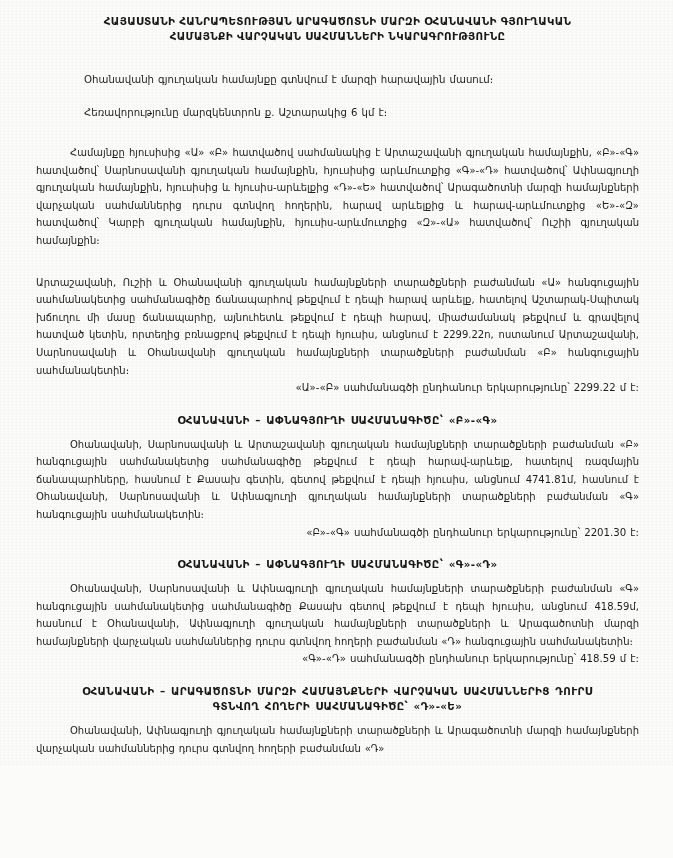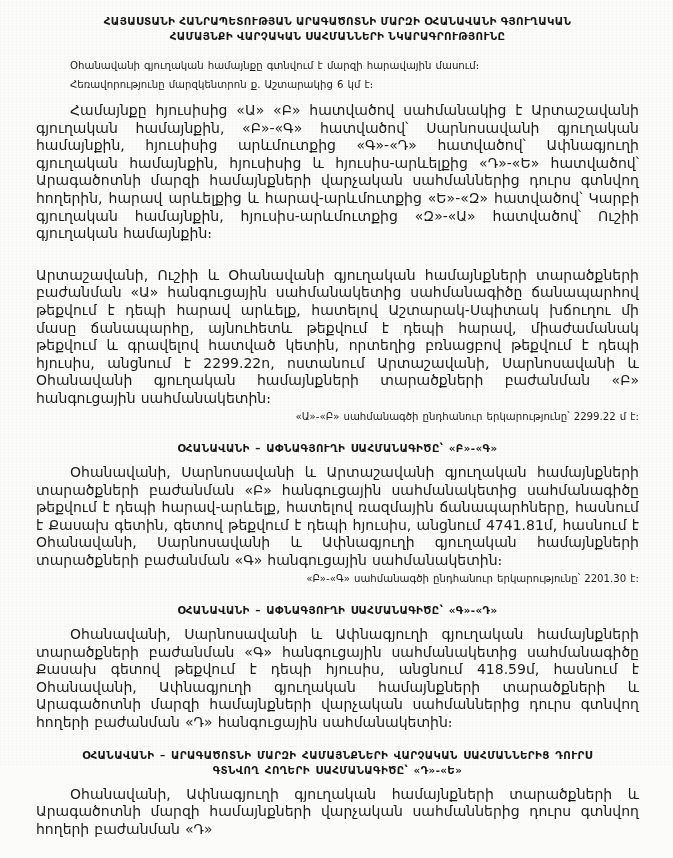--- a/index.html
+++ b/index.html
@@ -40,35 +40,35 @@
   }
   .doc-title .line {
     display: block;
   }
 
   .spacer-sm { height: 13px; }
   .spacer-xs { height: 8px; }
   .spacer-md { height: 16px; }
 
   p.body {
-    font-size: 14px;
+    font-size: 10px;
     line-height: 17.6px;
     text-align: justify;
     text-justify: inter-word;
     margin: 0;
     color: #1d1d1d;
     word-spacing: 0.6px;
   }
   p.body.indent {
     text-indent: 34px;
   }
   p.lead {
     font-size: 10.2px;
     line-height: 19px;
-    margin: 0;
+    margin: 14px;
     padding-left: 34px;
     color: #1d1d1d;
     word-spacing: 0.8px;
   }
   p.measure {
     font-size: 10.2px;
     line-height: 17.5px;
     margin: 0;
     padding-left: 34px;
     color: #1d1d1d;
@@ -132,20 +132,21 @@
 
   <div class="spacer-md"></div>
 
   <h2 class="section">
     <span class="line">ՕՀԱՆԱՎԱՆԻ – ԱՓՆԱԳՅՈՒՂԻ  ՍԱՀՄԱՆԱԳԻԾԸ՝  «Գ»-«Դ»</span>
   </h2>
 
   <div class="spacer-xs"></div>
 
   <p class="body indent">Օհանավանի,   Սարնոսավանի   և   Ափնագյուղի   գյուղական   համայնքների տարածքների բաժանման «Գ»  հանգուցային սահմանակետից սահմանագիծը Քասախ գետով թեքվում է դեպի հյուսիս, անցնում 418.59մ, հասնում է Օհանավանի, Ափնագյուղի գյուղական համայնքների տարածքների և Արագածոտնի մարզի համայնքների վարչական սահմաններից դուրս գտնվող հողերի բաժանման «Դ» հանգուցային սահմանակետին։</p>
+  <p class="measure">«Գ»-«Դ» սահմանագծի ընդհանուր երկարությունը՝ 418.59 մ է:</p>
 
   <div class="spacer-md"></div>
 
   <h2 class="section">
     <span class="line">ՕՀԱՆԱՎԱՆԻ – ԱՐԱԳԱԾՈՏՆԻ ՄԱՐԶԻ ՀԱՄԱՅՆՔՆԵՐԻ ՎԱՐՉԱԿԱՆ ՍԱՀՄԱՆՆԵՐԻՑ ԴՈՒՐՍ</span>
     <span class="line">ԳՏՆՎՈՂ  ՀՈՂԵՐԻ  ՍԱՀՄԱՆԱԳԻԾԸ՝  «Դ»-«Ե»</span>
   </h2>
 
   <div class="spacer-xs"></div>
 

